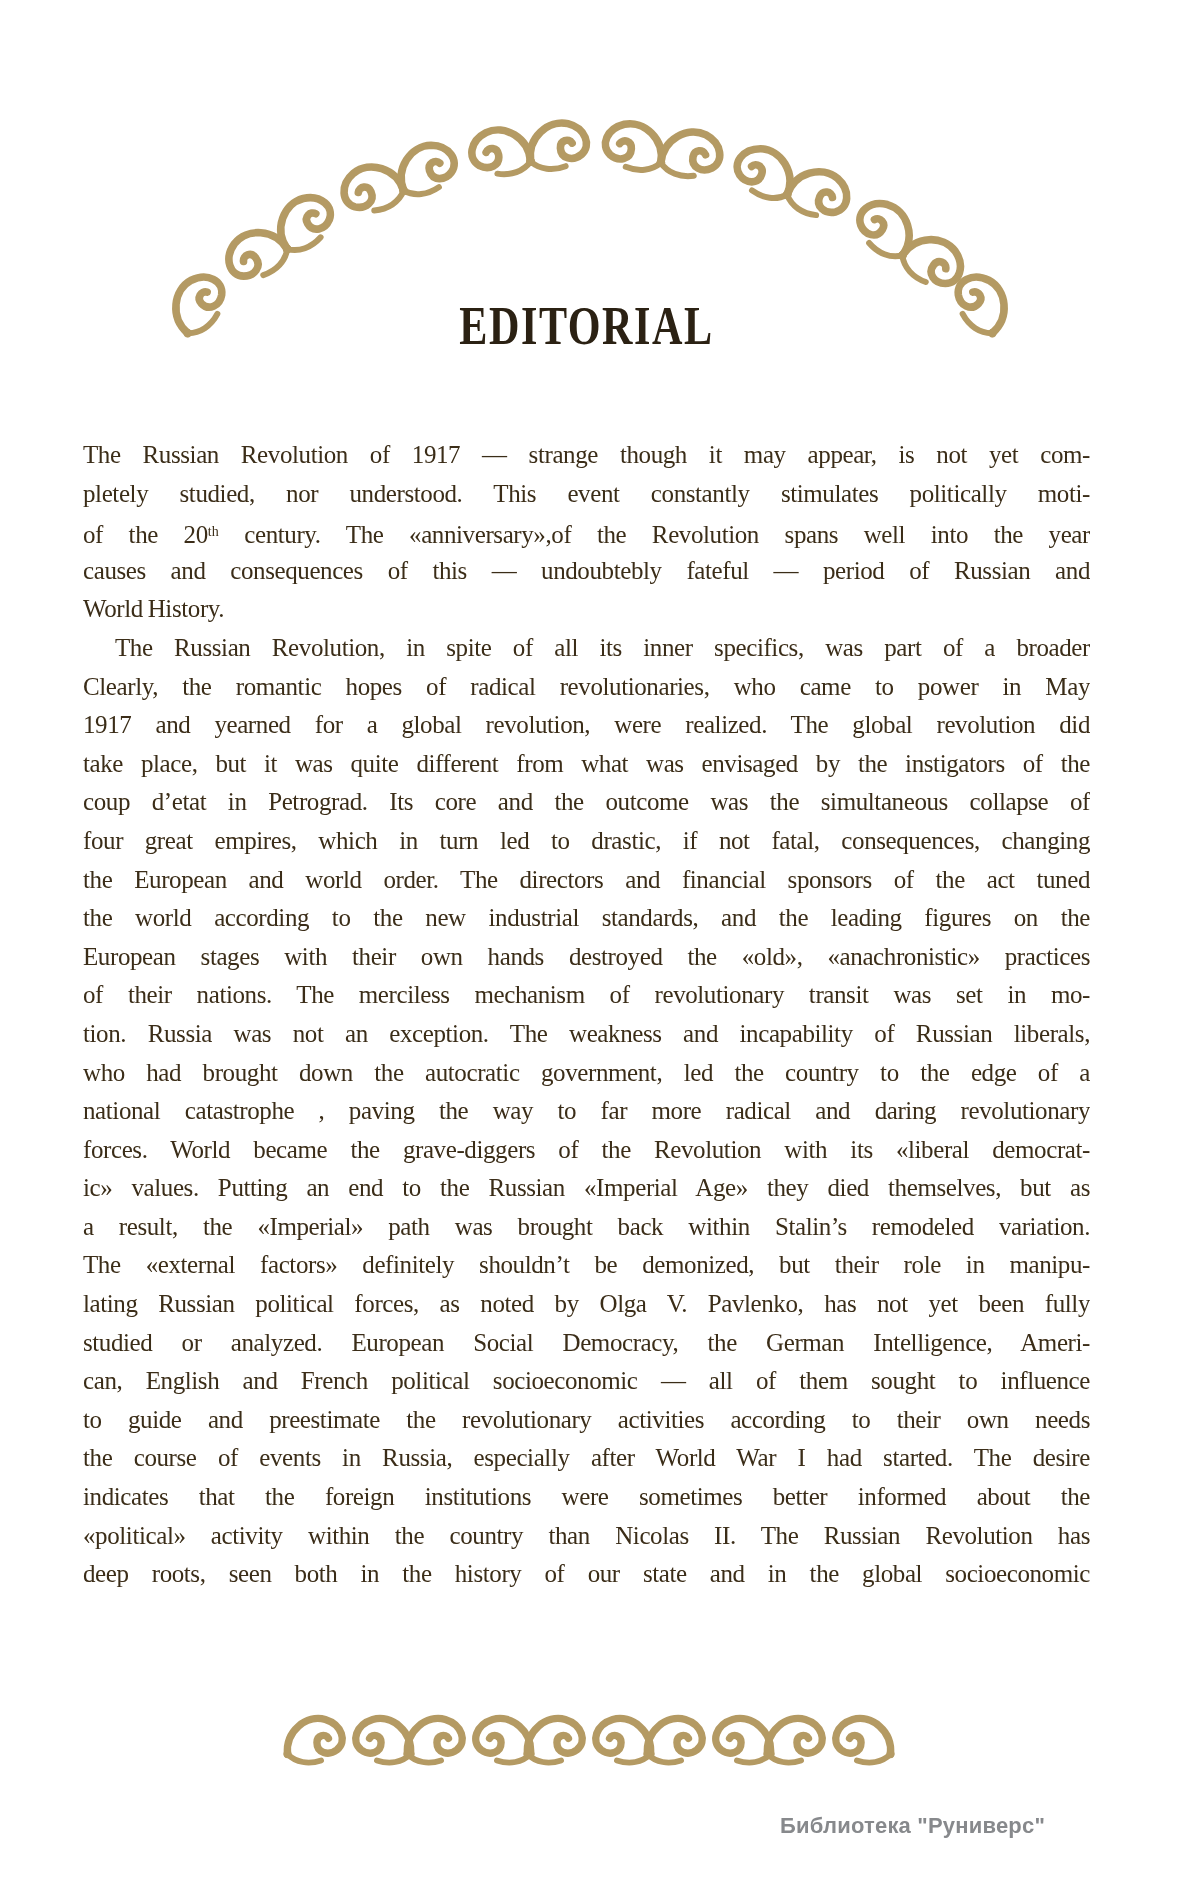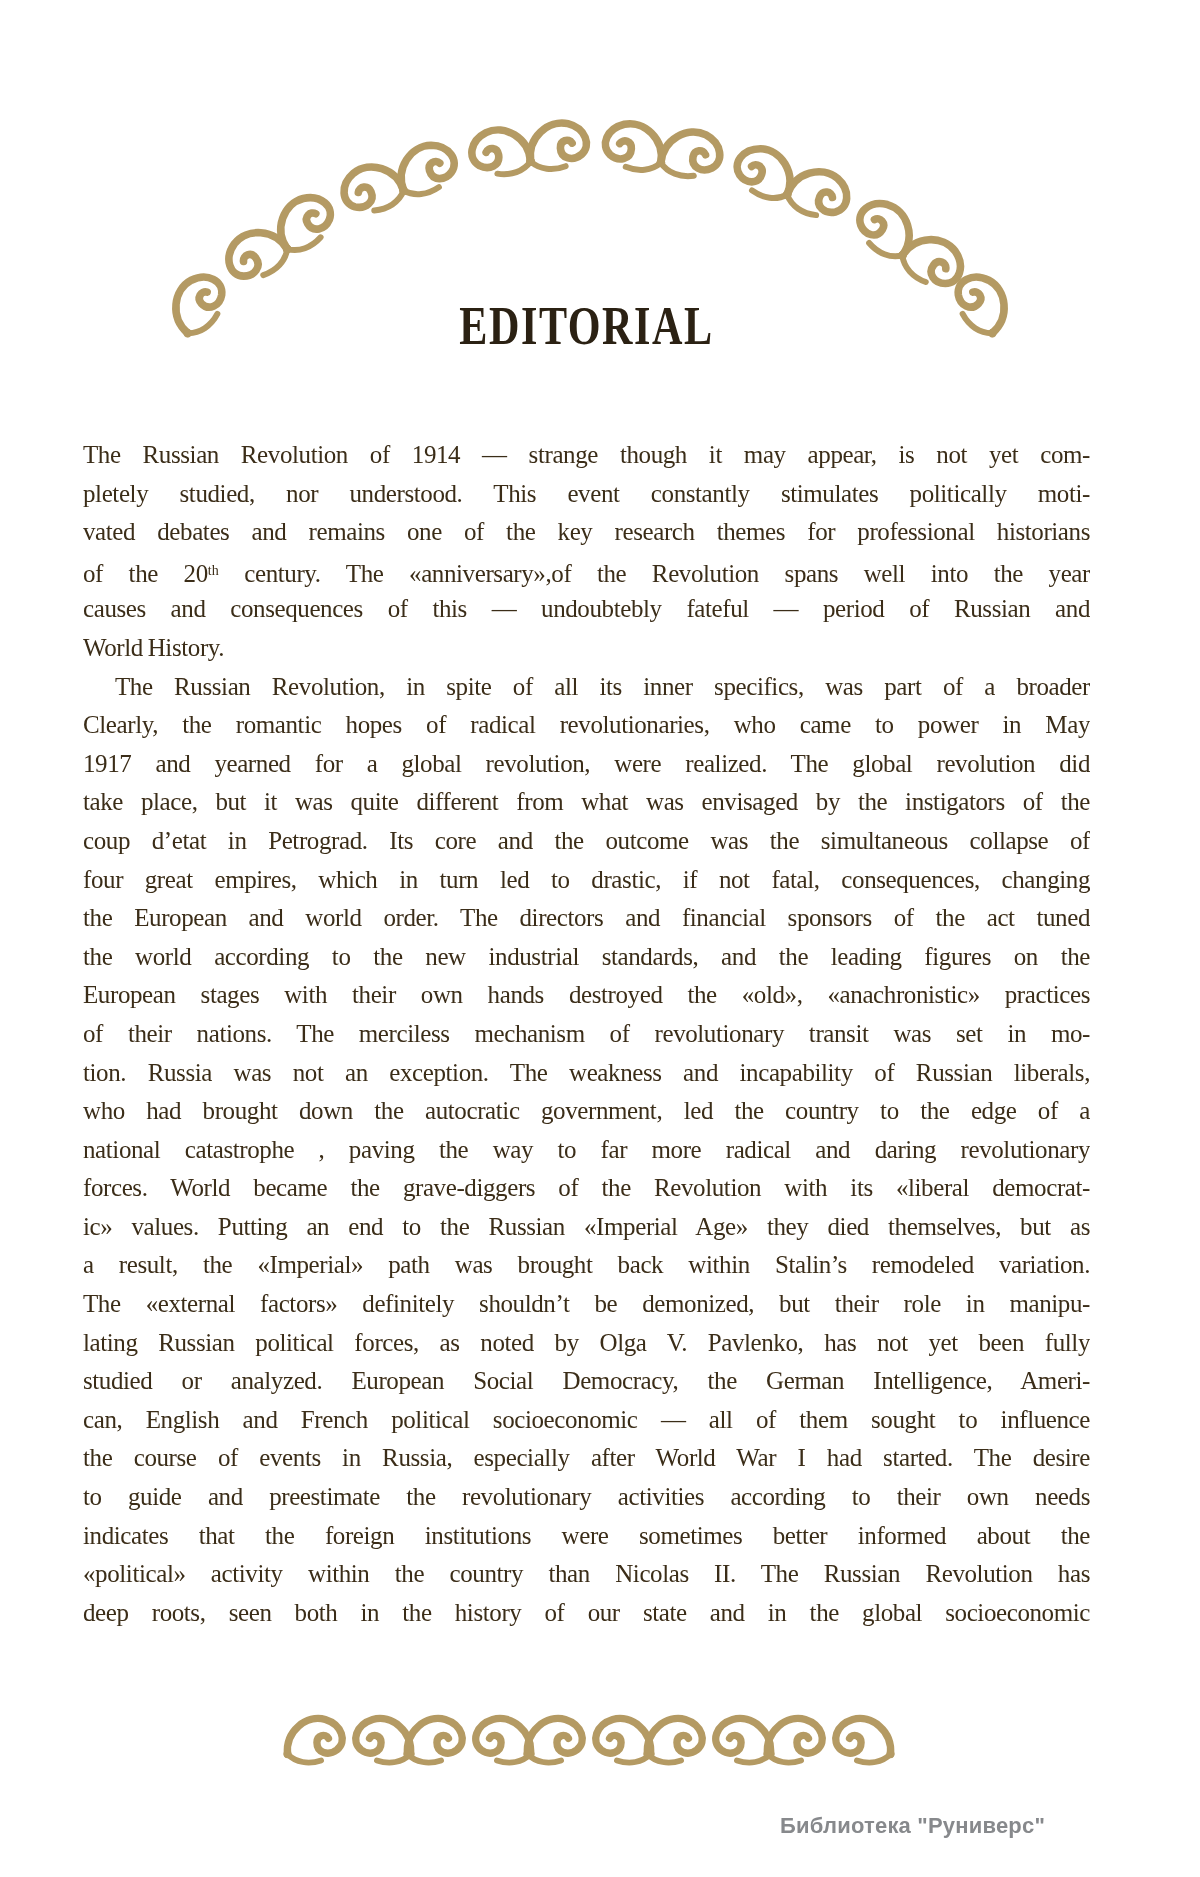--- a/index.html
+++ b/index.html
@@ -86,23 +86,22 @@
     <use href="#curl" xlink:href="#curl" transform="translate(630.6,67.9) rotate(24.4) scale(1.1)"></use>
     <use href="#curl" xlink:href="#curl" transform="translate(689.1,98.7) rotate(31.2) scale(-1.1,1.1)"></use>
     <use href="#curl" xlink:href="#curl" transform="translate(743.7,136.3) rotate(38) scale(1.1)"></use>
     <use href="#curl" xlink:href="#curl" transform="translate(785,172) rotate(43.6) scale(-1.1,1.1)"></use>
   </svg>
 
   <h1 class="title">EDITORIAL</h1>
 
   <main class="body-text" id="body-text">
       <div class="para">
-        <div class="line">The Russian Revolution of 1914 — strange though it may appear, is not yet com-</div>
+        <div class="line">The Russian Revolution of 1917 — strange though it may appear, is not yet com-</div>
         <div class="line">pletely studied, nor understood. This event constantly stimulates politically moti-</div>
-        <div class="line">vated debates and remains one of the key research themes for professional historians</div>
         <div class="line">of the 20<sup>th</sup> century.  The «anniversary»,of the Revolution spans well into the year</div>
         <div class="line">causes and consequences of this — undoubtebly fateful — period of Russian and</div>
         <div class="line no-just">World History.</div>
       </div>
       <div class="para">
         <div class="line indent">The Russian Revolution, in spite of all its inner specifics, was part of a broader</div>
         <div class="line">Clearly, the romantic hopes of radical revolutionaries, who came to power in May</div>
         <div class="line">1917 and yearned for a global revolution, were realized.  The global revolution did</div>
         <div class="line">take place, but it was quite different from what was envisaged by the instigators of the</div>
         <div class="line">coup d’etat in Petrograd. Its core and the outcome was the simultaneous collapse of</div>
@@ -114,22 +113,22 @@
         <div class="line">tion. Russia was not an exception. The weakness and incapability of Russian liberals,</div>
         <div class="line">who had brought down the autocratic government, led the country to the edge of a</div>
         <div class="line">national catastrophe , paving the way to far more radical and daring revolutionary</div>
         <div class="line">forces. World became the grave-diggers of the Revolution with its «liberal democrat-</div>
         <div class="line">ic» values. Putting an end to the Russian «Imperial Age» they died themselves, but as</div>
         <div class="line">a result, the «Imperial» path was brought back within Stalin’s remodeled variation.</div>
         <div class="line">The «external factors» definitely shouldn’t be demonized, but their role in manipu-</div>
         <div class="line">lating Russian political forces, as noted by Olga V. Pavlenko, has not yet been fully</div>
         <div class="line">studied or analyzed. European Social Democracy, the German Intelligence, Ameri-</div>
         <div class="line">can, English and French political socioeconomic — all of them sought to influence</div>
+        <div class="line">to guide and preestimate the revolutionary activities according to their own needs</div>
         <div class="line">the course of events in Russia, especially after World War I had started. The desire</div>
-        <div class="line">to guide and preestimate the revolutionary activities according to their own needs</div>
         <div class="line">indicates that the foreign institutions were sometimes better informed about the</div>
         <div class="line">«political» activity within the country than Nicolas II. The Russian Revolution has</div>
         <div class="line">deep roots, seen both in the history of our state and in the global socioeconomic</div>
       </div>
     </main>
 
   <svg class="orn-bottom" viewBox="0 0 600 50">
     <use href="#curl" xlink:href="#curl" transform="translate(30,40) scale(1.05)"></use>
     <use href="#curl" xlink:href="#curl" transform="translate(90,40) scale(-1.05,1.05)"></use>
     <use href="#curl" xlink:href="#curl" transform="translate(150,40) scale(1.05)"></use>

